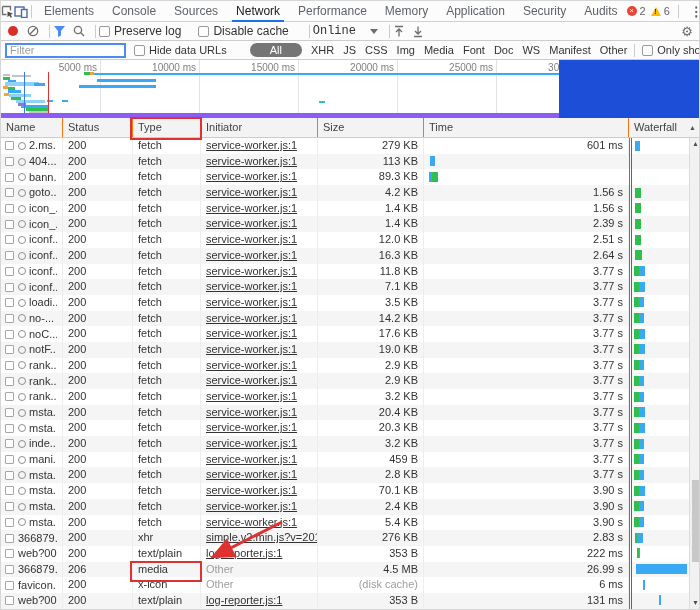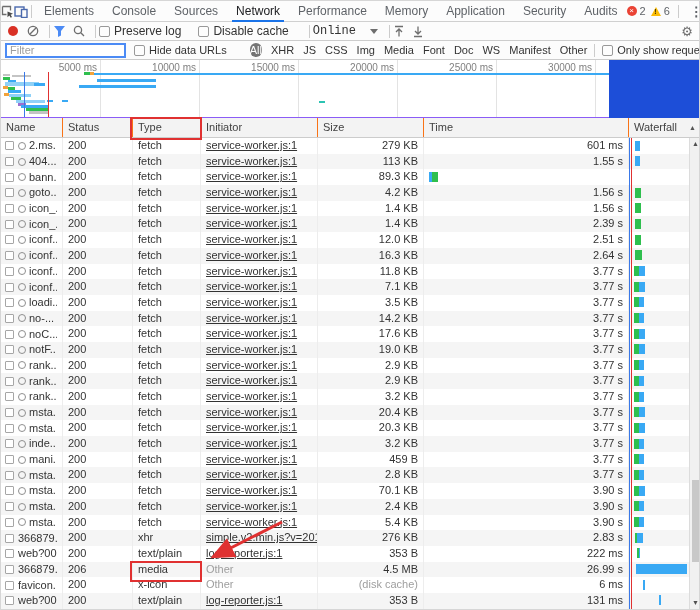--- a/index.html
+++ b/index.html
@@ -39,25 +39,25 @@
   .gearbtn { margin-left:auto; padding-right:8px; font-size:13px; color:#6e6e6e; cursor:pointer;}
 
   
   .filterbar { position:absolute; top:40px; left:0; width:700px; height:19px; background:#fcfcfc;
                border-bottom:1px solid #ccc; display:flex; align-items:center; padding-left:4px; font-size:11px; }
   .flt-input { width:121px; height:15px; border:2px solid #4c8bf5; font-size:11px; padding:0 3px;
                font-family:"Liberation Sans",sans-serif; color:#333; outline:none; margin-right:8px; flex:none;}
   .flt-input::placeholder { color:#9e9e9e; }
   .pills { display:flex; align-items:center; gap:9px; margin-left:6px; }
   .pill { color:#333; cursor:pointer; white-space:nowrap; }
-  .pill.sel { background:#757575; color:#fff; border-radius:8px; padding:1px 0; }
+  .pill.sel { background:#757575; color:#fff; border-radius:8px; padding:1px 20px; }
 
   
-  .overview { position:absolute; top:59px; left:0; width:608px; height:58px; background:#fff;
-              border-bottom:1px solid #8b5cf6; overflow:hidden; }
+  .overview { position:absolute; top:59px; left:0; width:558px; height:58px; background:#fff;
+              border-bottom:5px solid #8b5cf6; overflow:hidden; }
   .gridline { position:absolute; top:0; bottom:0; width:1px; background:#e3e3e3; }
   .ruler-lbl { position:absolute; top:2px; width:58px; text-align:right; font-size:10px; color:#808080; }
   .ovbar { position:absolute; }
   .evline { position:absolute; width:1px; }
 
   
   .grid-header { position:absolute; top:117px; left:0; width:700px; height:20px; background:#f3f3f3;
                  border-bottom:1px solid #ccc; display:flex; font-size:11px; color:#424242; }
   .hcell { line-height:19px; padding:0 5px; border-right:1px solid #f97316; overflow:hidden; white-space:nowrap; cursor:pointer;}
   .hcell:last-child { border-right:none; position:relative; }
@@ -288,21 +288,20 @@
       <div class="row alt">
         <div class="cell c0 c-name">
           <div class="cb"></div>
           <div class="ric"></div>
           <div style="overflow: hidden; white-space: nowrap;">404....</div>
         </div>
         <div class="cell c1">200</div>
         <div class="cell c2">fetch</div>
         <div class="cell c3"><span class="lnk">service-worker.js:1</span></div>
         <div class="cell c4 num">113 KB</div>
-        <div class="cell c5 num">1.55 s</div>
         <div class="cell c6 c-wf">
           <div class="wfbar" style="left: 6px;">
             <span class="wfseg" style="width: 5px; background: rgb(57, 169, 244);"></span>
           </div>
         </div>
       </div>
       <div class="row">
         <div class="cell c0 c-name">
           <div class="cb"></div>
           <div class="ric"></div>

